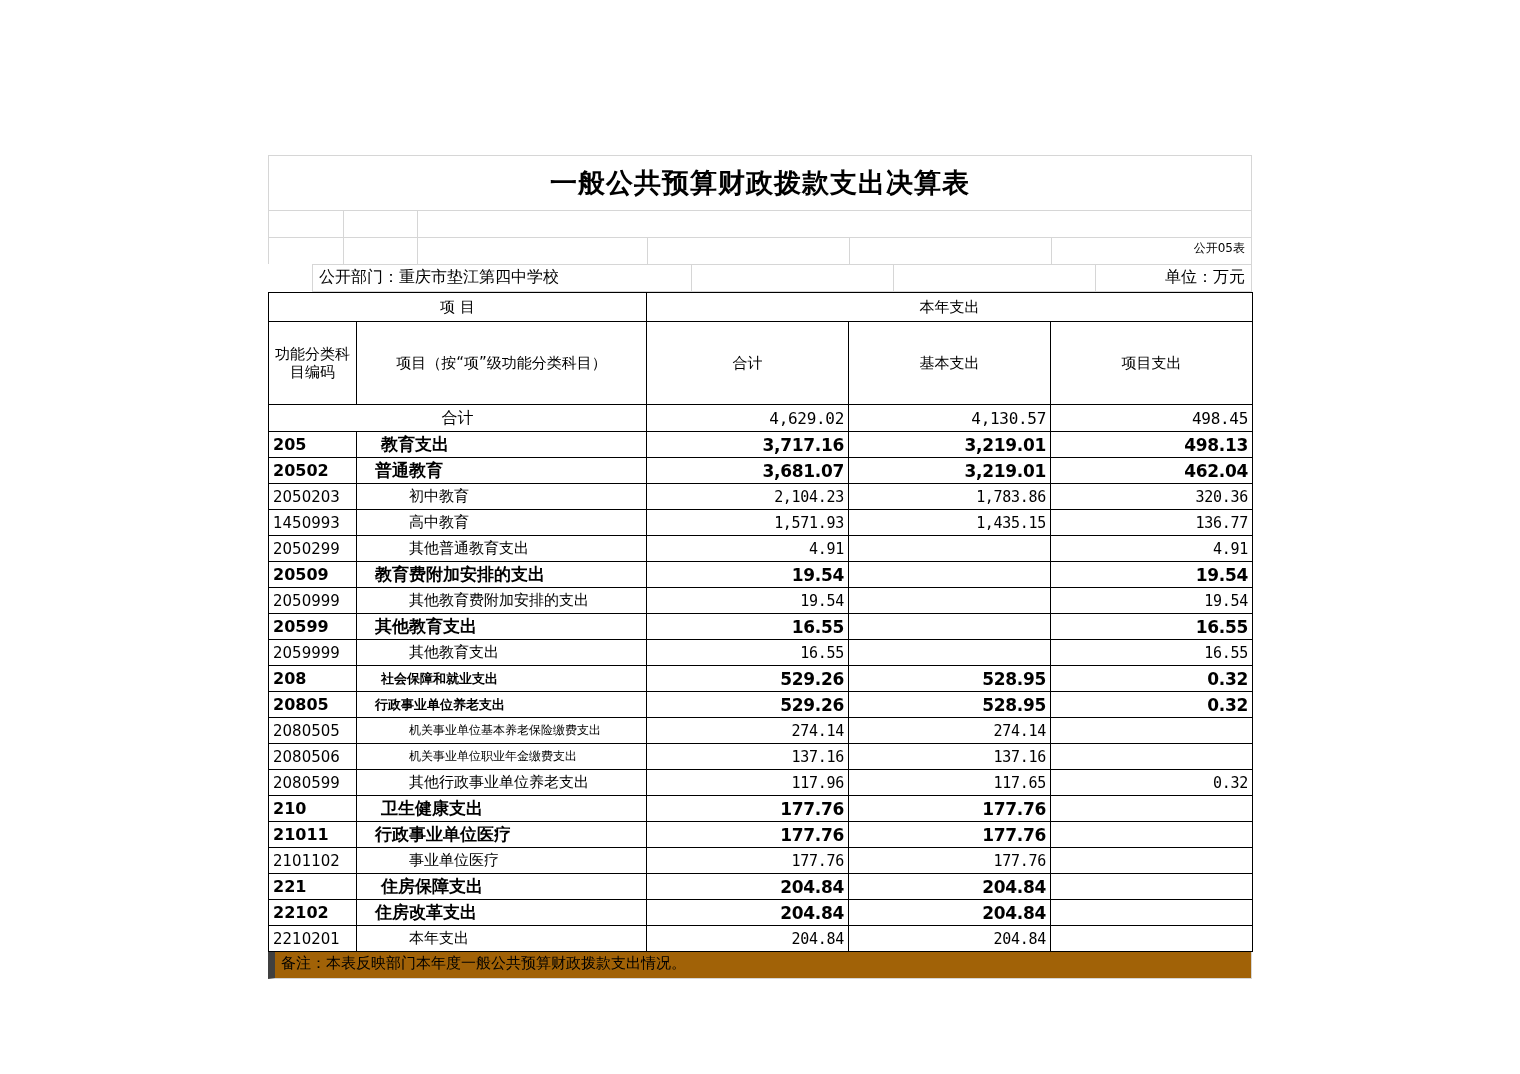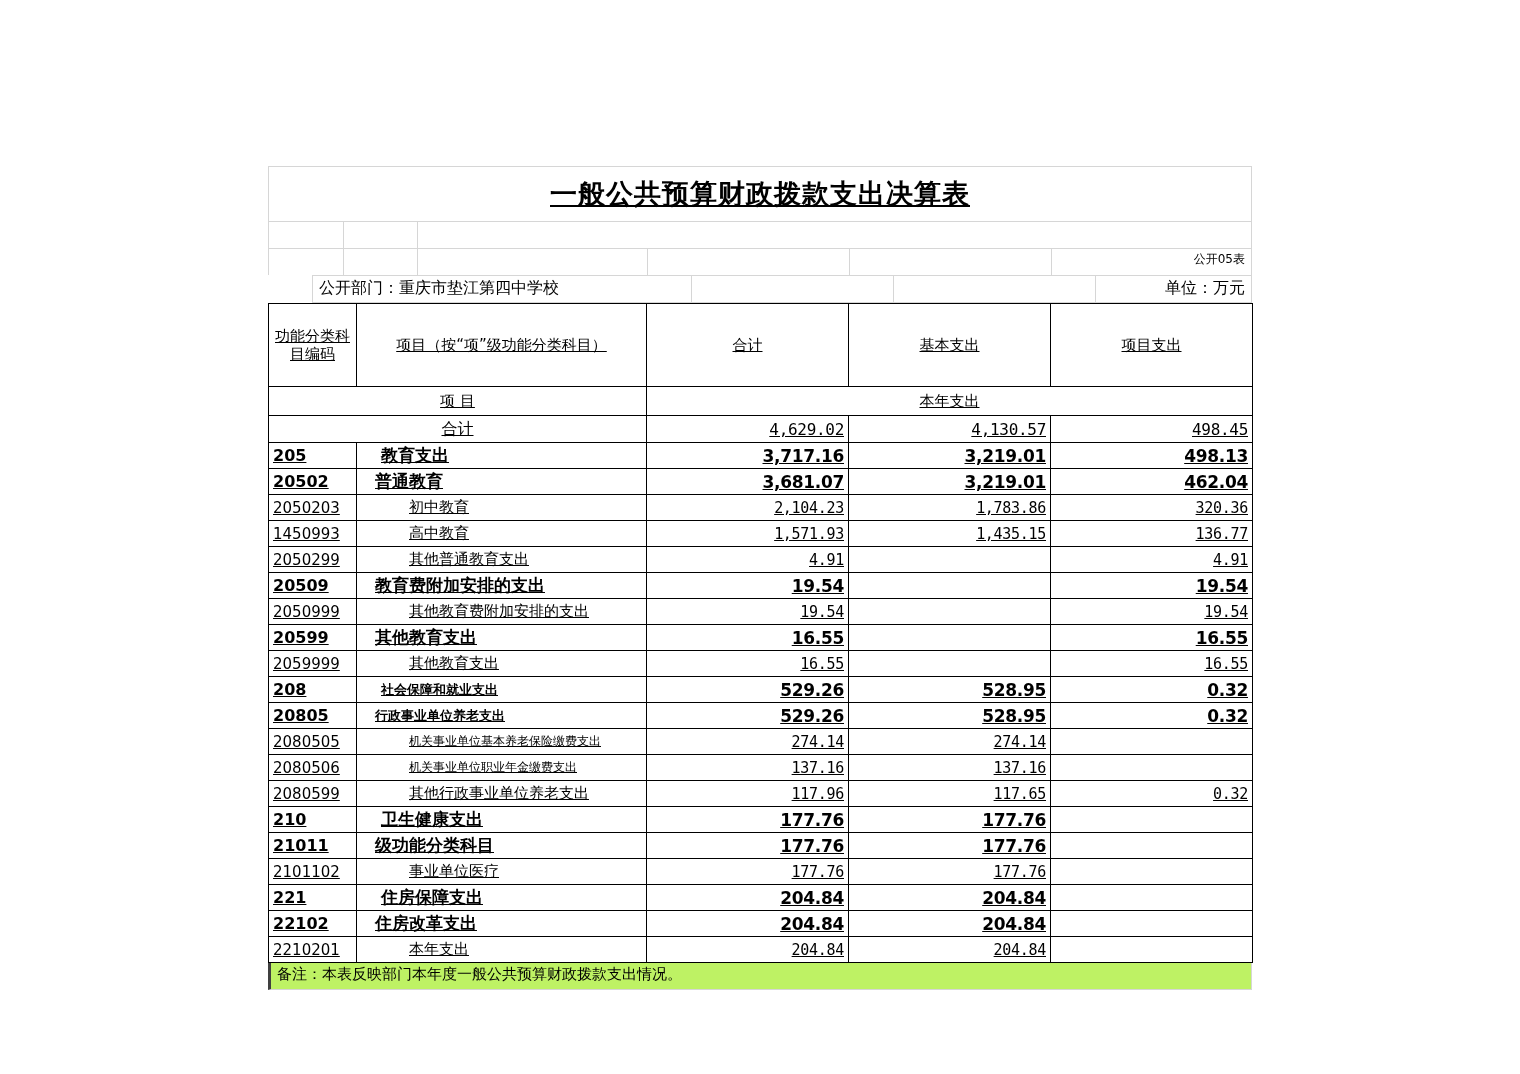--- a/index.html
+++ b/index.html
@@ -10,23 +10,22 @@
   body {
     width: 1520px;
     height: 1074px;
     font-family: "Liberation Serif", serif;
     color: #000;
     position: relative;
   }
   .sheet {
     position: absolute;
     left: 268px;
-    top: 166px;
+    top: 155px;
     width: 984px;
-    text-decoration: underline;
   }
   
   .title-band {
     height: 54px;
     border-left: 1px solid #d6d6d6;
     border-right: 1px solid #d6d6d6;
     border-top: 1px solid #d6d6d6;
     display: flex;
     align-items: center;
     justify-content: center;
@@ -165,25 +164,25 @@
   tr.lvl3 td { font-size: 15px; }
   tr.lvl3 td.nm { padding-left: 52px; }
   tr.lvl2 td.nm { padding-left: 18px; }
   tr.lvl1 td.nm { padding-left: 24px; }
   .small-nm { font-size: 13px !important; }
   .smaller-nm { font-size: 12px !important; }
   tr.data td { height: 25px; }
 
   
   .note-row {
-    border-left: 3px solid #404040;
+    border-left: 7px solid #404040;
     border-right: 1px solid #d6d6d6;
     border-bottom: 1px solid #d6d6d6;
     height: 26px;
-    background: #bef264;
+    background: #a16207;
     position: relative;
   }
   .note {
     position: absolute;
     left: 6px;
     top: 2px;
     font-size: 15px;
     font-family: "DejaVu Sans", sans-serif;
   }
 </style>
@@ -221,29 +220,29 @@
   <table class="main">
     <colgroup>
       <col class="c-code">
         <col class="c-name">
         <col class="c-total">
         <col class="c-basic">
         <col class="c-proj">
     </colgroup>
     <thead>
       <tr>
+        <th class="hdr" colspan="2">项            目</th>
+        <th class="hdr" colspan="3">本年支出</th>
+      </tr>
+      <tr>
         <th class="hdr2 hdr-code">功能分类科目编码</th>
         <th class="hdr2">项目（按“项”级功能分类科目）</th>
         <th class="hdr2">合计</th>
         <th class="hdr2">基本支出</th>
         <th class="hdr2">项目支出</th>
-      </tr>
-      <tr>
-        <th class="hdr" colspan="2">项            目</th>
-        <th class="hdr" colspan="3">本年支出</th>
       </tr>
     </thead>
     <tbody id="tbody">
       <tr class="total-row">
         <td class="center" colspan="2">合计</td>
         <td class="num">4,629.02</td>
         <td class="num">4,130.57</td>
         <td class="num">498.45</td>
       </tr>
     <tr class="data lvl1">
@@ -346,21 +345,21 @@
         </tr>
         <tr class="data lvl1">
           <td class="code">210</td>
           <td class="nm">卫生健康支出</td>
           <td class="num">177.76</td>
           <td class="num">177.76</td>
           <td class="num"></td>
         </tr>
         <tr class="data lvl2">
           <td class="code">21011</td>
-          <td class="nm">级功能分类科目</td>
+          <td class="nm">行政事业单位医疗</td>
           <td class="num">177.76</td>
           <td class="num">177.76</td>
           <td class="num"></td>
         </tr>
         <tr class="data lvl3">
           <td class="code">2101102</td>
           <td class="nm">事业单位医疗</td>
           <td class="num">177.76</td>
           <td class="num">177.76</td>
           <td class="num"></td>

